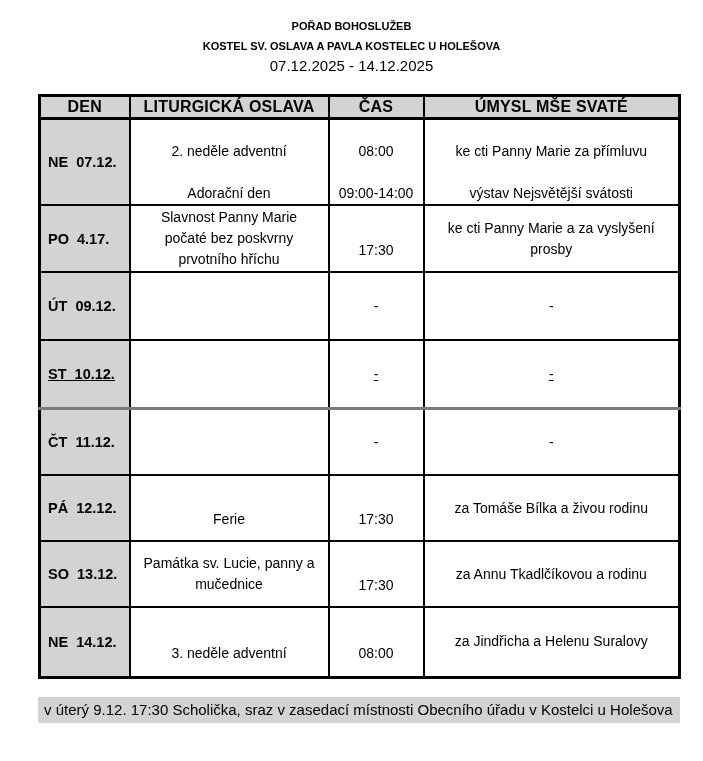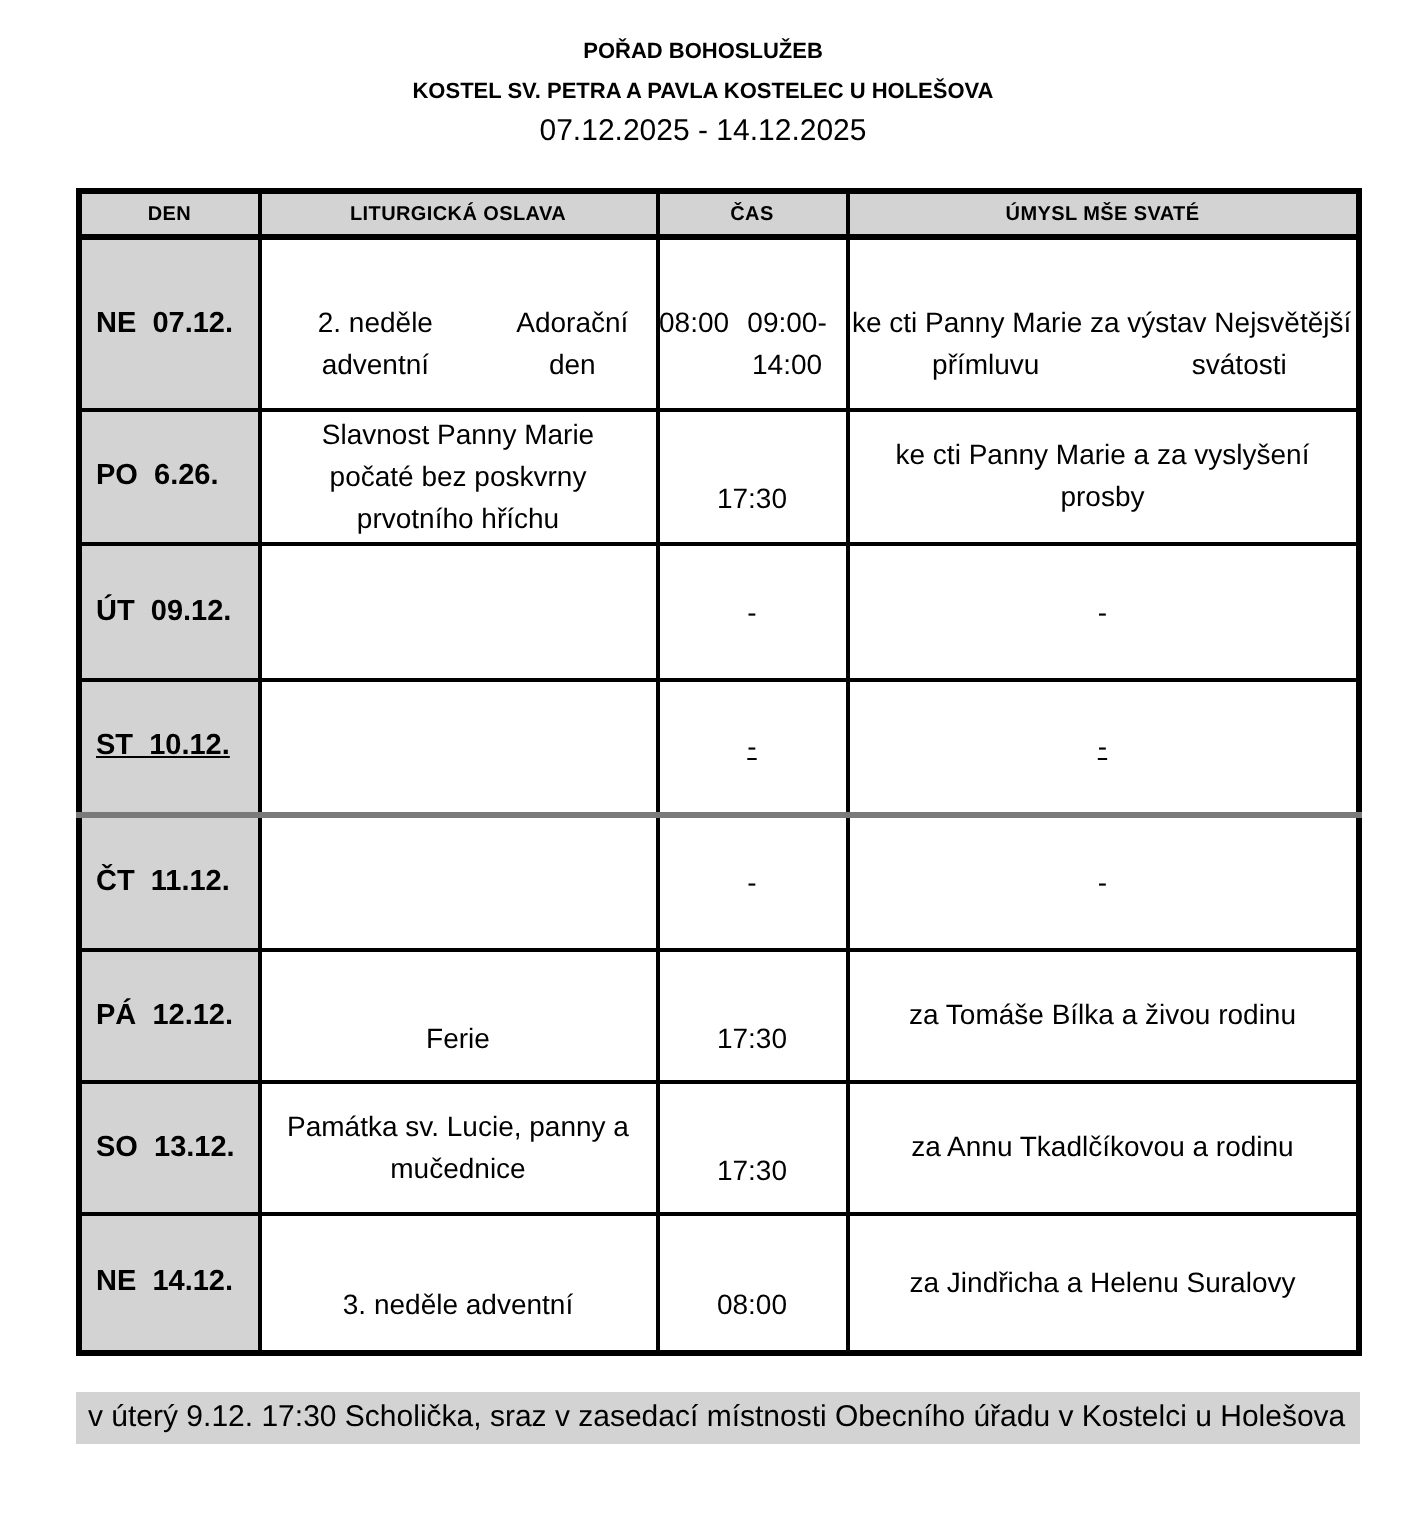--- a/index.html
+++ b/index.html
@@ -51,21 +51,21 @@
     text-align: center;
     vertical-align: middle;
     padding: 0;
     overflow: hidden;
   }
   th {
     background: #d3d3d3;
     font-weight: bold;
     height: 20px;
     border-bottom: 3px solid #000;
-    font-size: 10px;
+    font-size: 16px;
     letter-spacing: 0.2px;
   }
   td.day {
     background: #d3d3d3;
     font-weight: bold;
     text-align: left;
     padding-left: 7px;
     white-space: pre;
     font-size: 14.5px;
   }
@@ -80,21 +80,21 @@
   tr.r-so13 { height: 66px; }
   tr.r-ne14 { height: 70px; }
 
   
   tr.r-st10 td { border-bottom: 3px solid #7a7a7a; text-decoration: underline; }
   tr.r-ct11 td { border-top: 3px solid #be185d; }
 
   
   .stack {
     display: flex;
-    flex-direction: row;
+    flex-direction: column;
     justify-content: flex-start;
   }
   .slot {
     height: 21px;
     line-height: 21px;
   }
 
   .lit-narrow {
     max-width: 175px;
     margin: 0 auto;
@@ -118,21 +118,21 @@
     text-align: left;
   }
 </style>
 </head>
 <body>
 
 <div class="page">
 
   <div class="title-block">
     <div class="title-line">POŘAD BOHOSLUŽEB</div>
-    <div class="title-line">KOSTEL SV. PETRA A PAVLA KOSTELEC U HOLEŠOVA</div>
+    <div class="title-line">KOSTEL SV. OSLAVA A PAVLA KOSTELEC U HOLEŠOVA</div>
     <div class="date-range">07.12.2025 - 14.12.2025</div>
   </div>
 
   <table class="schedule">
     <colgroup>
       <col class="c-den">
         <col class="c-lit">
         <col class="c-cas">
         <col class="c-umy">
     </colgroup>
@@ -168,21 +168,21 @@
           <div class="stack">
             <div class="slot"></div>
             <div class="slot">ke cti Panny Marie za přímluvu</div>
             <div class="slot"></div>
             <div class="slot">výstav Nejsvětější svátosti</div>
           </div>
         </td>
       </tr>
 
       <tr class="r-po8">
-        <td class="day">PO  6.26.</td>
+        <td class="day">PO  4.17.</td>
         <td>
           <div class="lit-narrow">Slavnost Panny Marie počaté bez poskvrny prvotního hříchu</div>
         </td>
         <td>
           <div class="cellpad">17:30</div>
         </td>
         <td>
           <div class="intent-wrap">ke cti Panny Marie a za vyslyšení prosby</div>
         </td>
       </tr>

